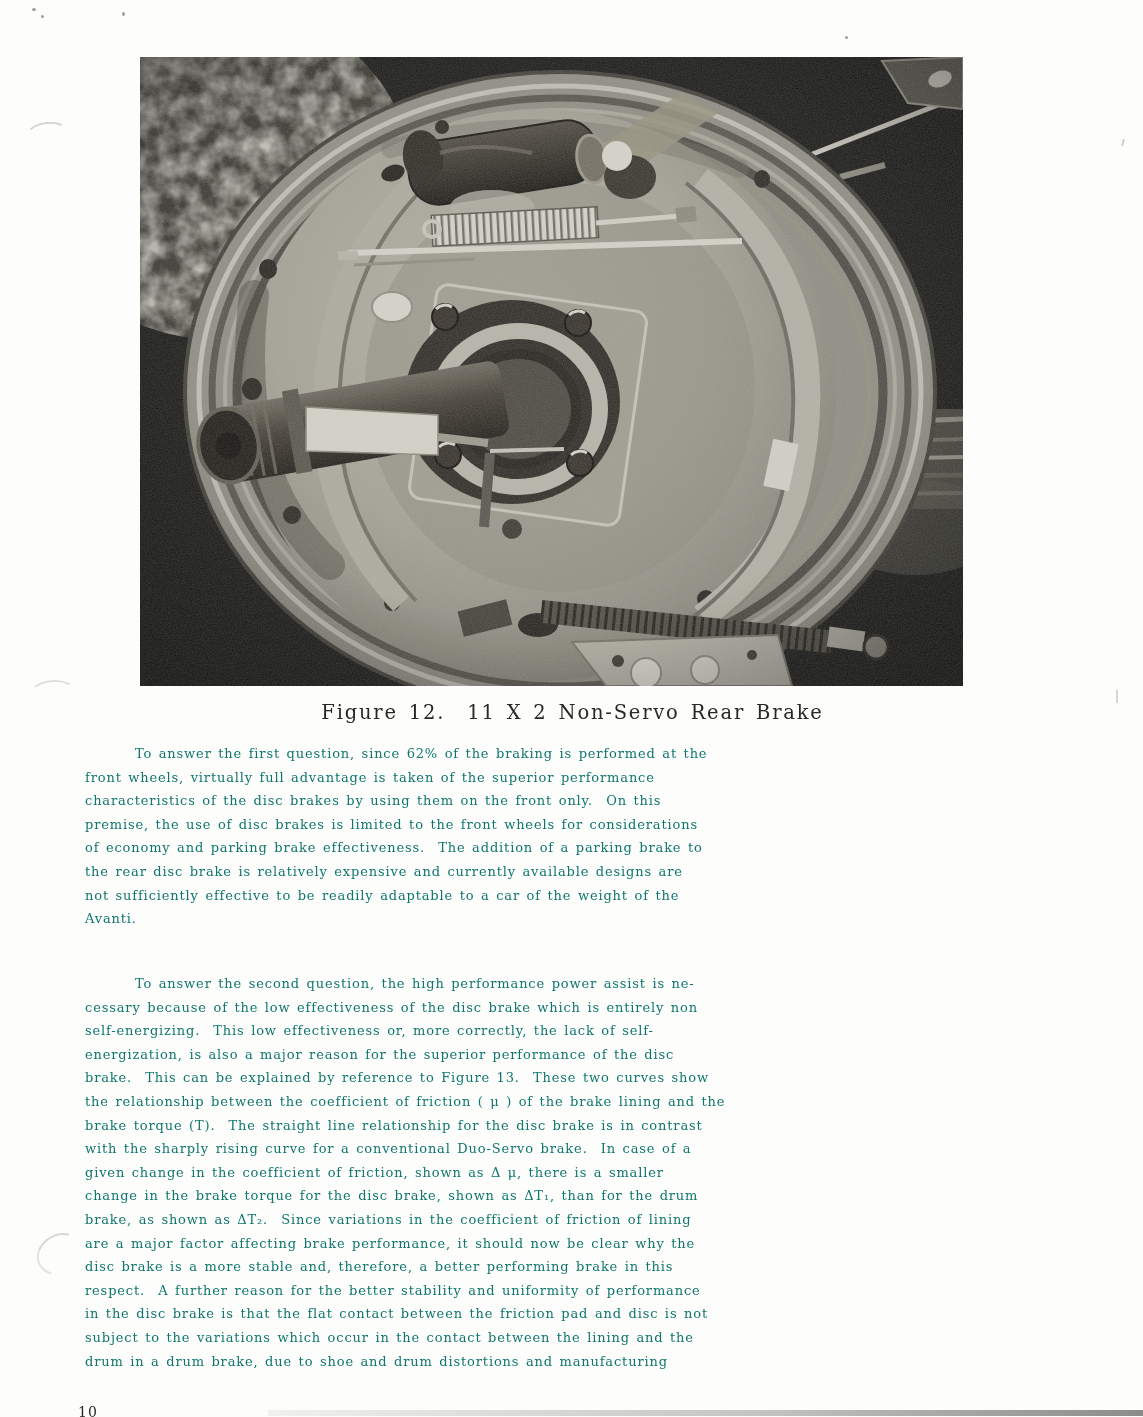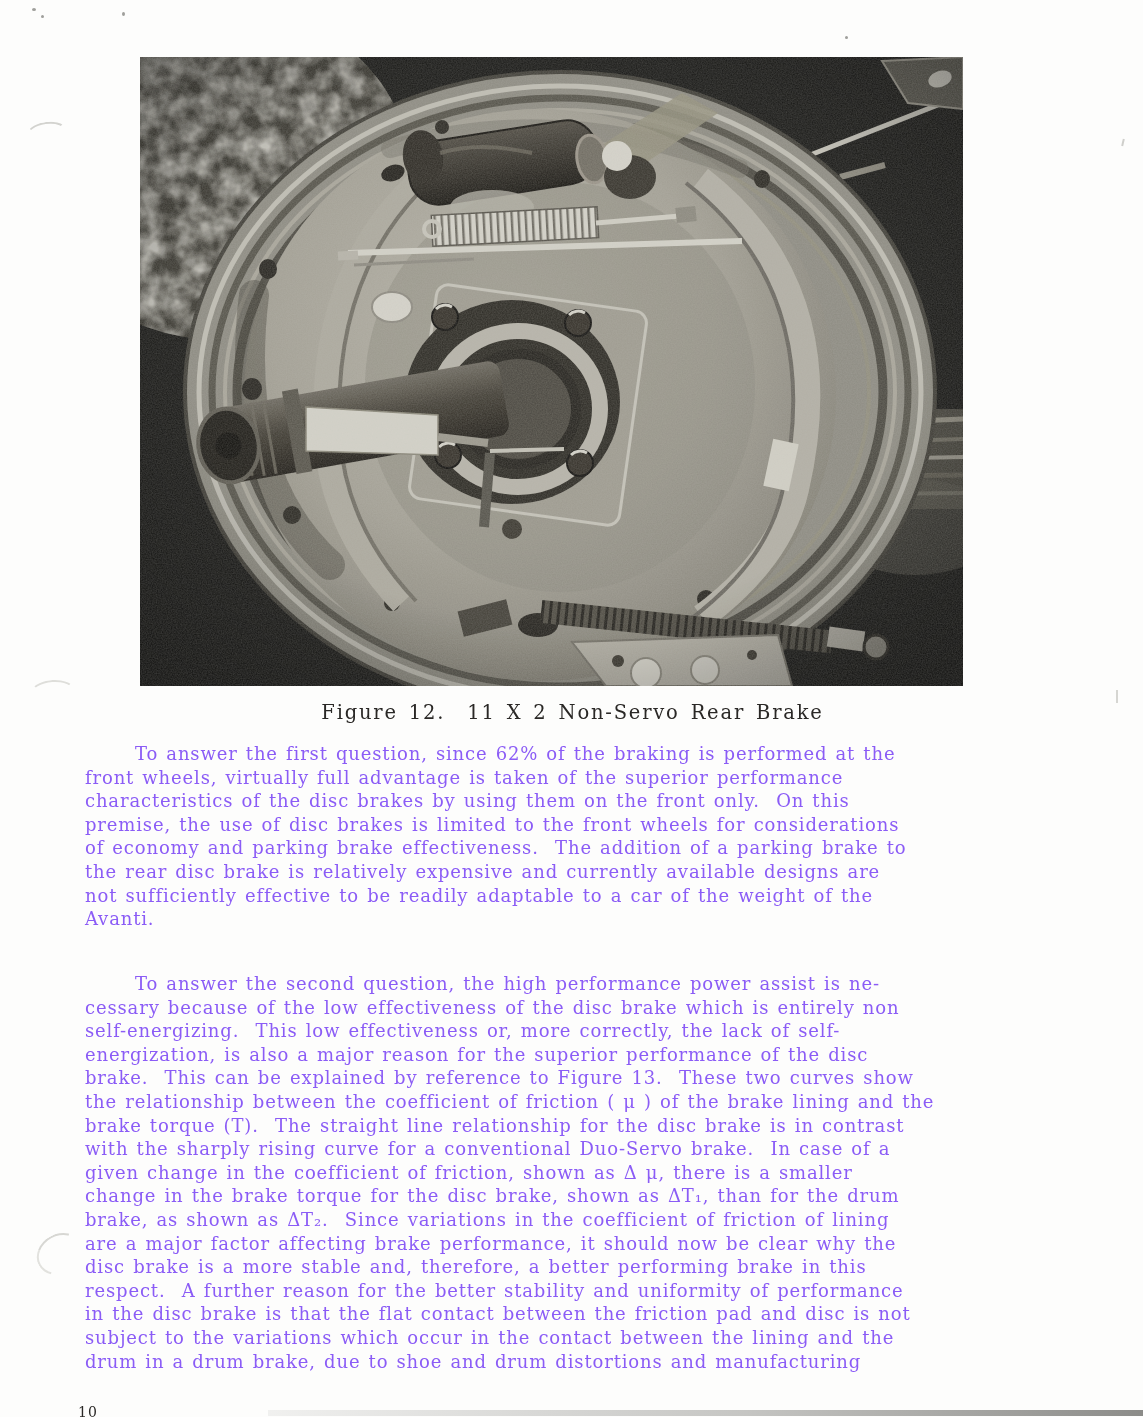--- a/index.html
+++ b/index.html
@@ -18,25 +18,25 @@
   .photo-frame svg{display:block;width:100%;height:100%;filter:blur(.4px) contrast(.97);}
   .figure-caption{
     position:absolute;left:85px;top:701px;width:975px;
     text-align:center;
     font-size:19.5px;letter-spacing:1.8px;word-spacing:3px;
     white-space:pre;
     color:#2a2826;
   }
   .body-par{
     position:absolute;left:85px;
-    font-size:18px;line-height:23.6px;
+    font-size:13px;line-height:23.6px;
     letter-spacing:.85px;word-spacing:1.6px;
     white-space:pre;
     text-indent:50px;
-    color:#8b5cf6;
+    color:#0f766e;
   }
   .par1{top:742px;}
   .par2{top:972px;}
   .page-number{
     position:absolute;left:78px;top:1404px;
     font-size:14px;letter-spacing:1px;color:#2a2826;
   }
   
   .speck{position:absolute;background:#9f9f9b;border-radius:50%;}
   .arc{position:absolute;border:2px solid transparent;border-radius:50%;}

